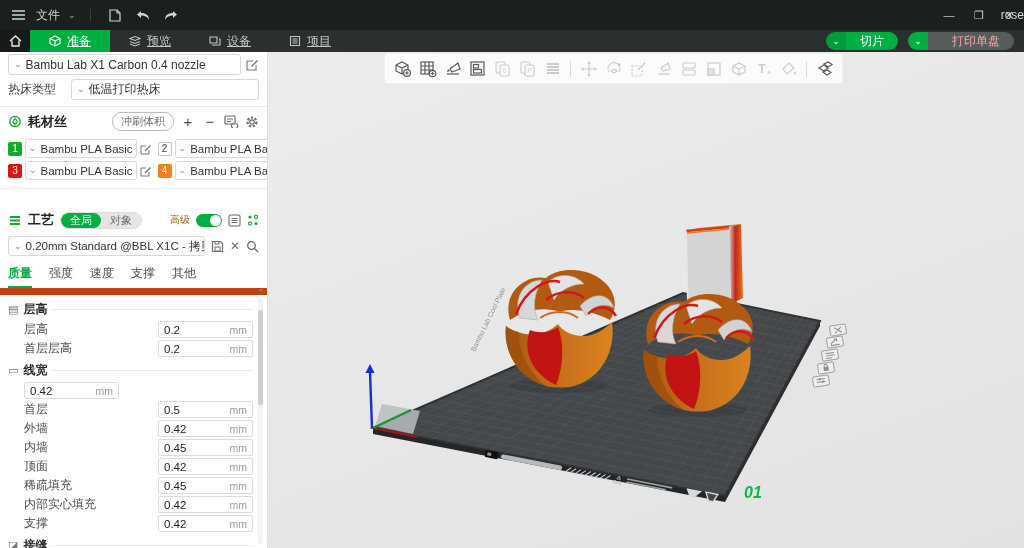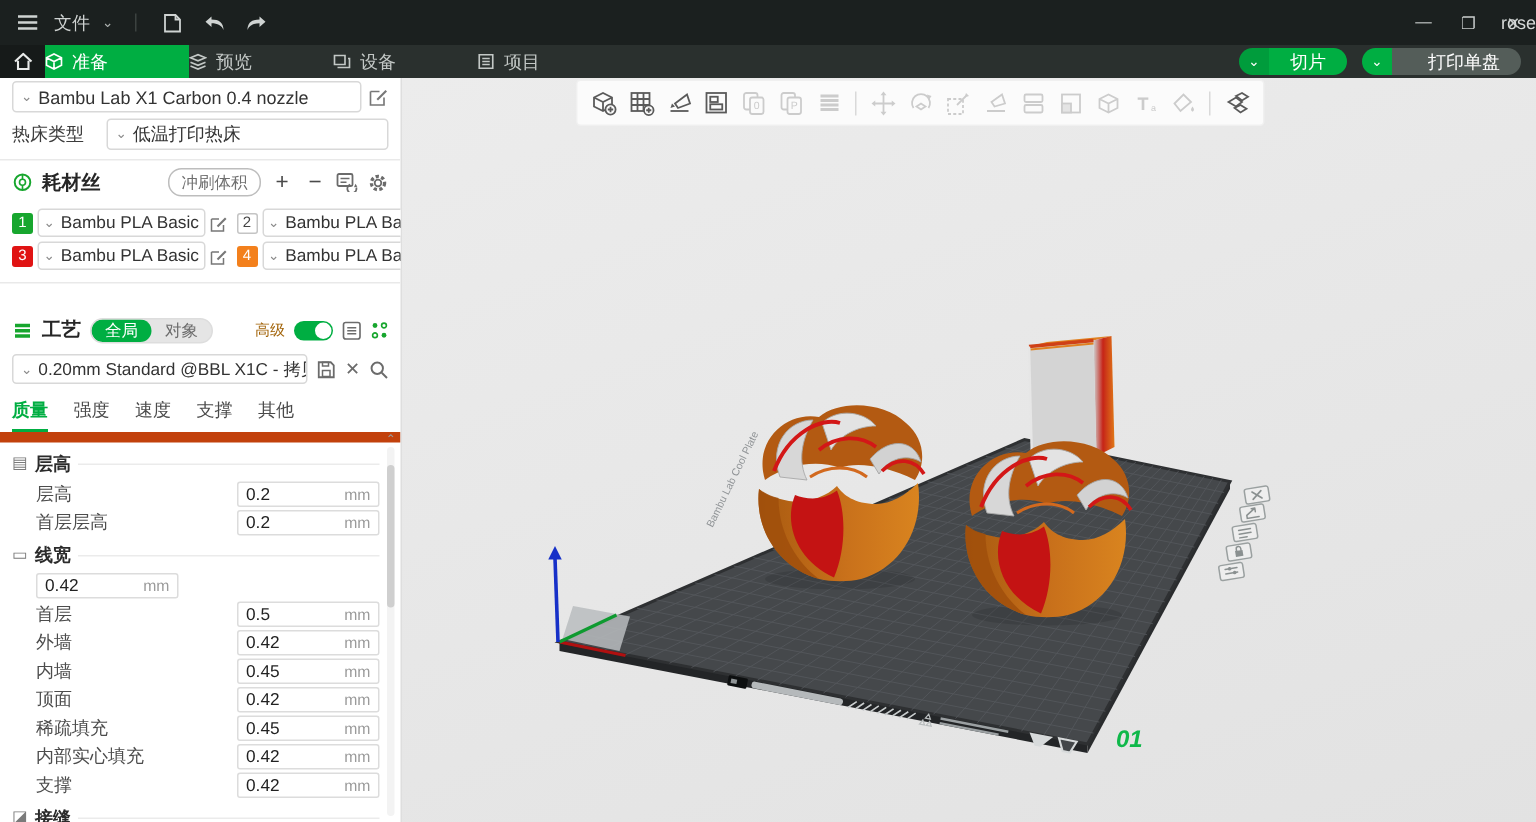--- a/index.html
+++ b/index.html
@@ -10,31 +10,31 @@
   .tb-left { display:flex; align-items:center; gap:8px; padding-left:8px; }
   .tb-title { position:absolute; left:0; right:0; text-align:right; font-size:12px; color:#d6d9d8; pointer-events:none; }
   .tb-right { margin-left:auto; display:flex; align-items:center; height:100%; }
   .winbtn { width:30px; height:100%; display:flex; align-items:center; justify-content:center; color:#c6cac9; font-size:11px; }
   .tb-divider { width:1px; height:12px; background:#3c4240; margin:0 6px; }
   .tb-ic { display:flex; align-items:center; justify-content:center; width:20px; height:18px; }
 
   
   .tabbar { height:22px; background:#2a302e; display:flex; align-items:stretch; color:#c3c8c6; font-size:12px; }
   .home { width:30px; background:#161a19; display:flex; align-items:center; justify-content:center; }
-  .tab { display:flex; align-items:center; justify-content:flex-start; gap:6px; width:96px; }
+  .tab { display:flex; align-items:center; justify-content:center; gap:6px; width:80px;text-decoration:underline; }
   .tab.active { background:#00AE42; color:#fff; }
   .tab svg { flex:0 0 auto; }
   .tabbar-right { margin-left:auto; display:flex; align-items:center; gap:10px; padding-right:10px; }
   .splitbtn { display:flex; height:18px; border-radius:9px; overflow:hidden; font-size:12px; }
   .splitbtn .seg-chev { width:20px; display:flex; align-items:center; justify-content:center; color:#fff; font-size:9px; }
   .splitbtn .seg-main { display:flex; align-items:center; padding:0 14px; }
   .slice .seg-chev { background:#009c3c; }
   .slice .seg-main { background:#00AE42; color:#fff; }
   .print .seg-chev { background:#00AE42; }
-  .print .seg-main { background:#545d59; color:#ffffff;padding-left:24px; }
+  .print .seg-main { background:#545d59; color:#fca5a5;padding-left:24px; }
 
   
   .main { display:flex; height:504px; }
   .panel { width:268px; background:#fff; border-right:1px solid #dedede; font-size:12px; color:#3c3c3c; position:relative; overflow:hidden; }
   .viewport { flex:1; position:relative; background:linear-gradient(160deg,#ececec 0%,#e6e6e6 60%,#e2e2e2 100%); }
 
   
   .sect-head { display:flex; align-items:center; gap:6px; padding:6px 8px 4px 8px; }
   .sect-title { font-weight:bold; font-size:13px; color:#262626; }
   .spacer { flex:1; }

